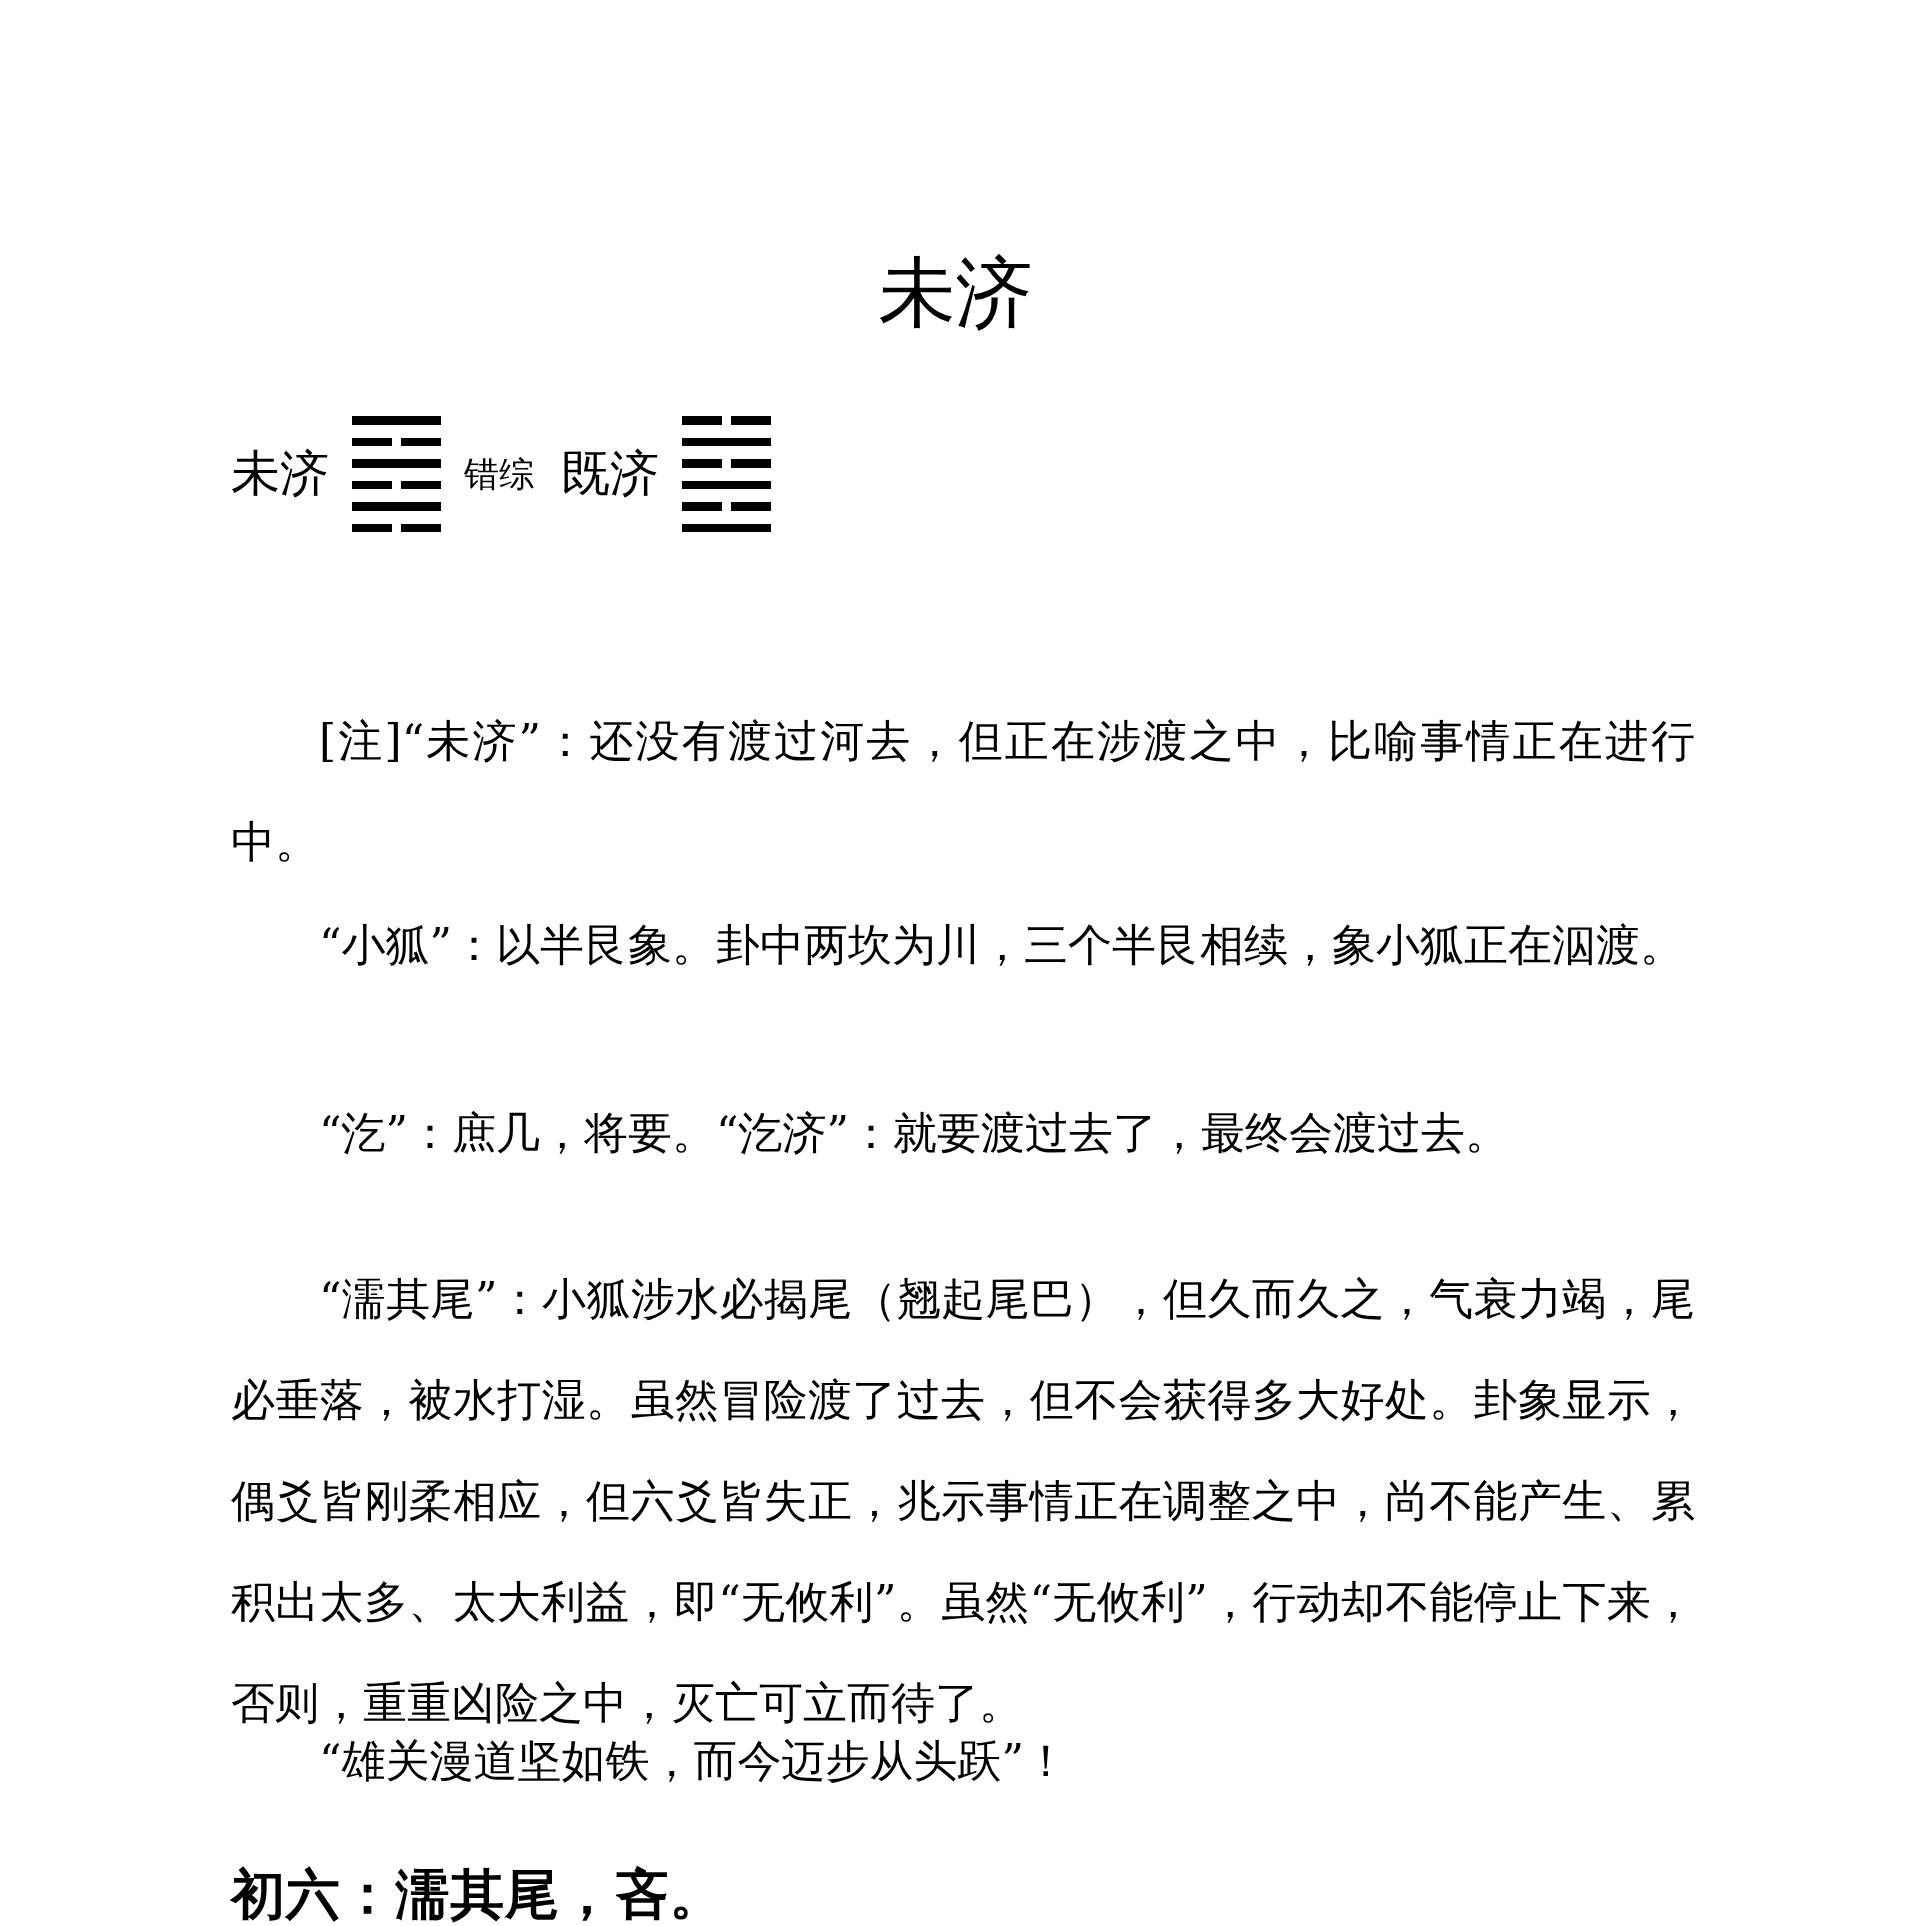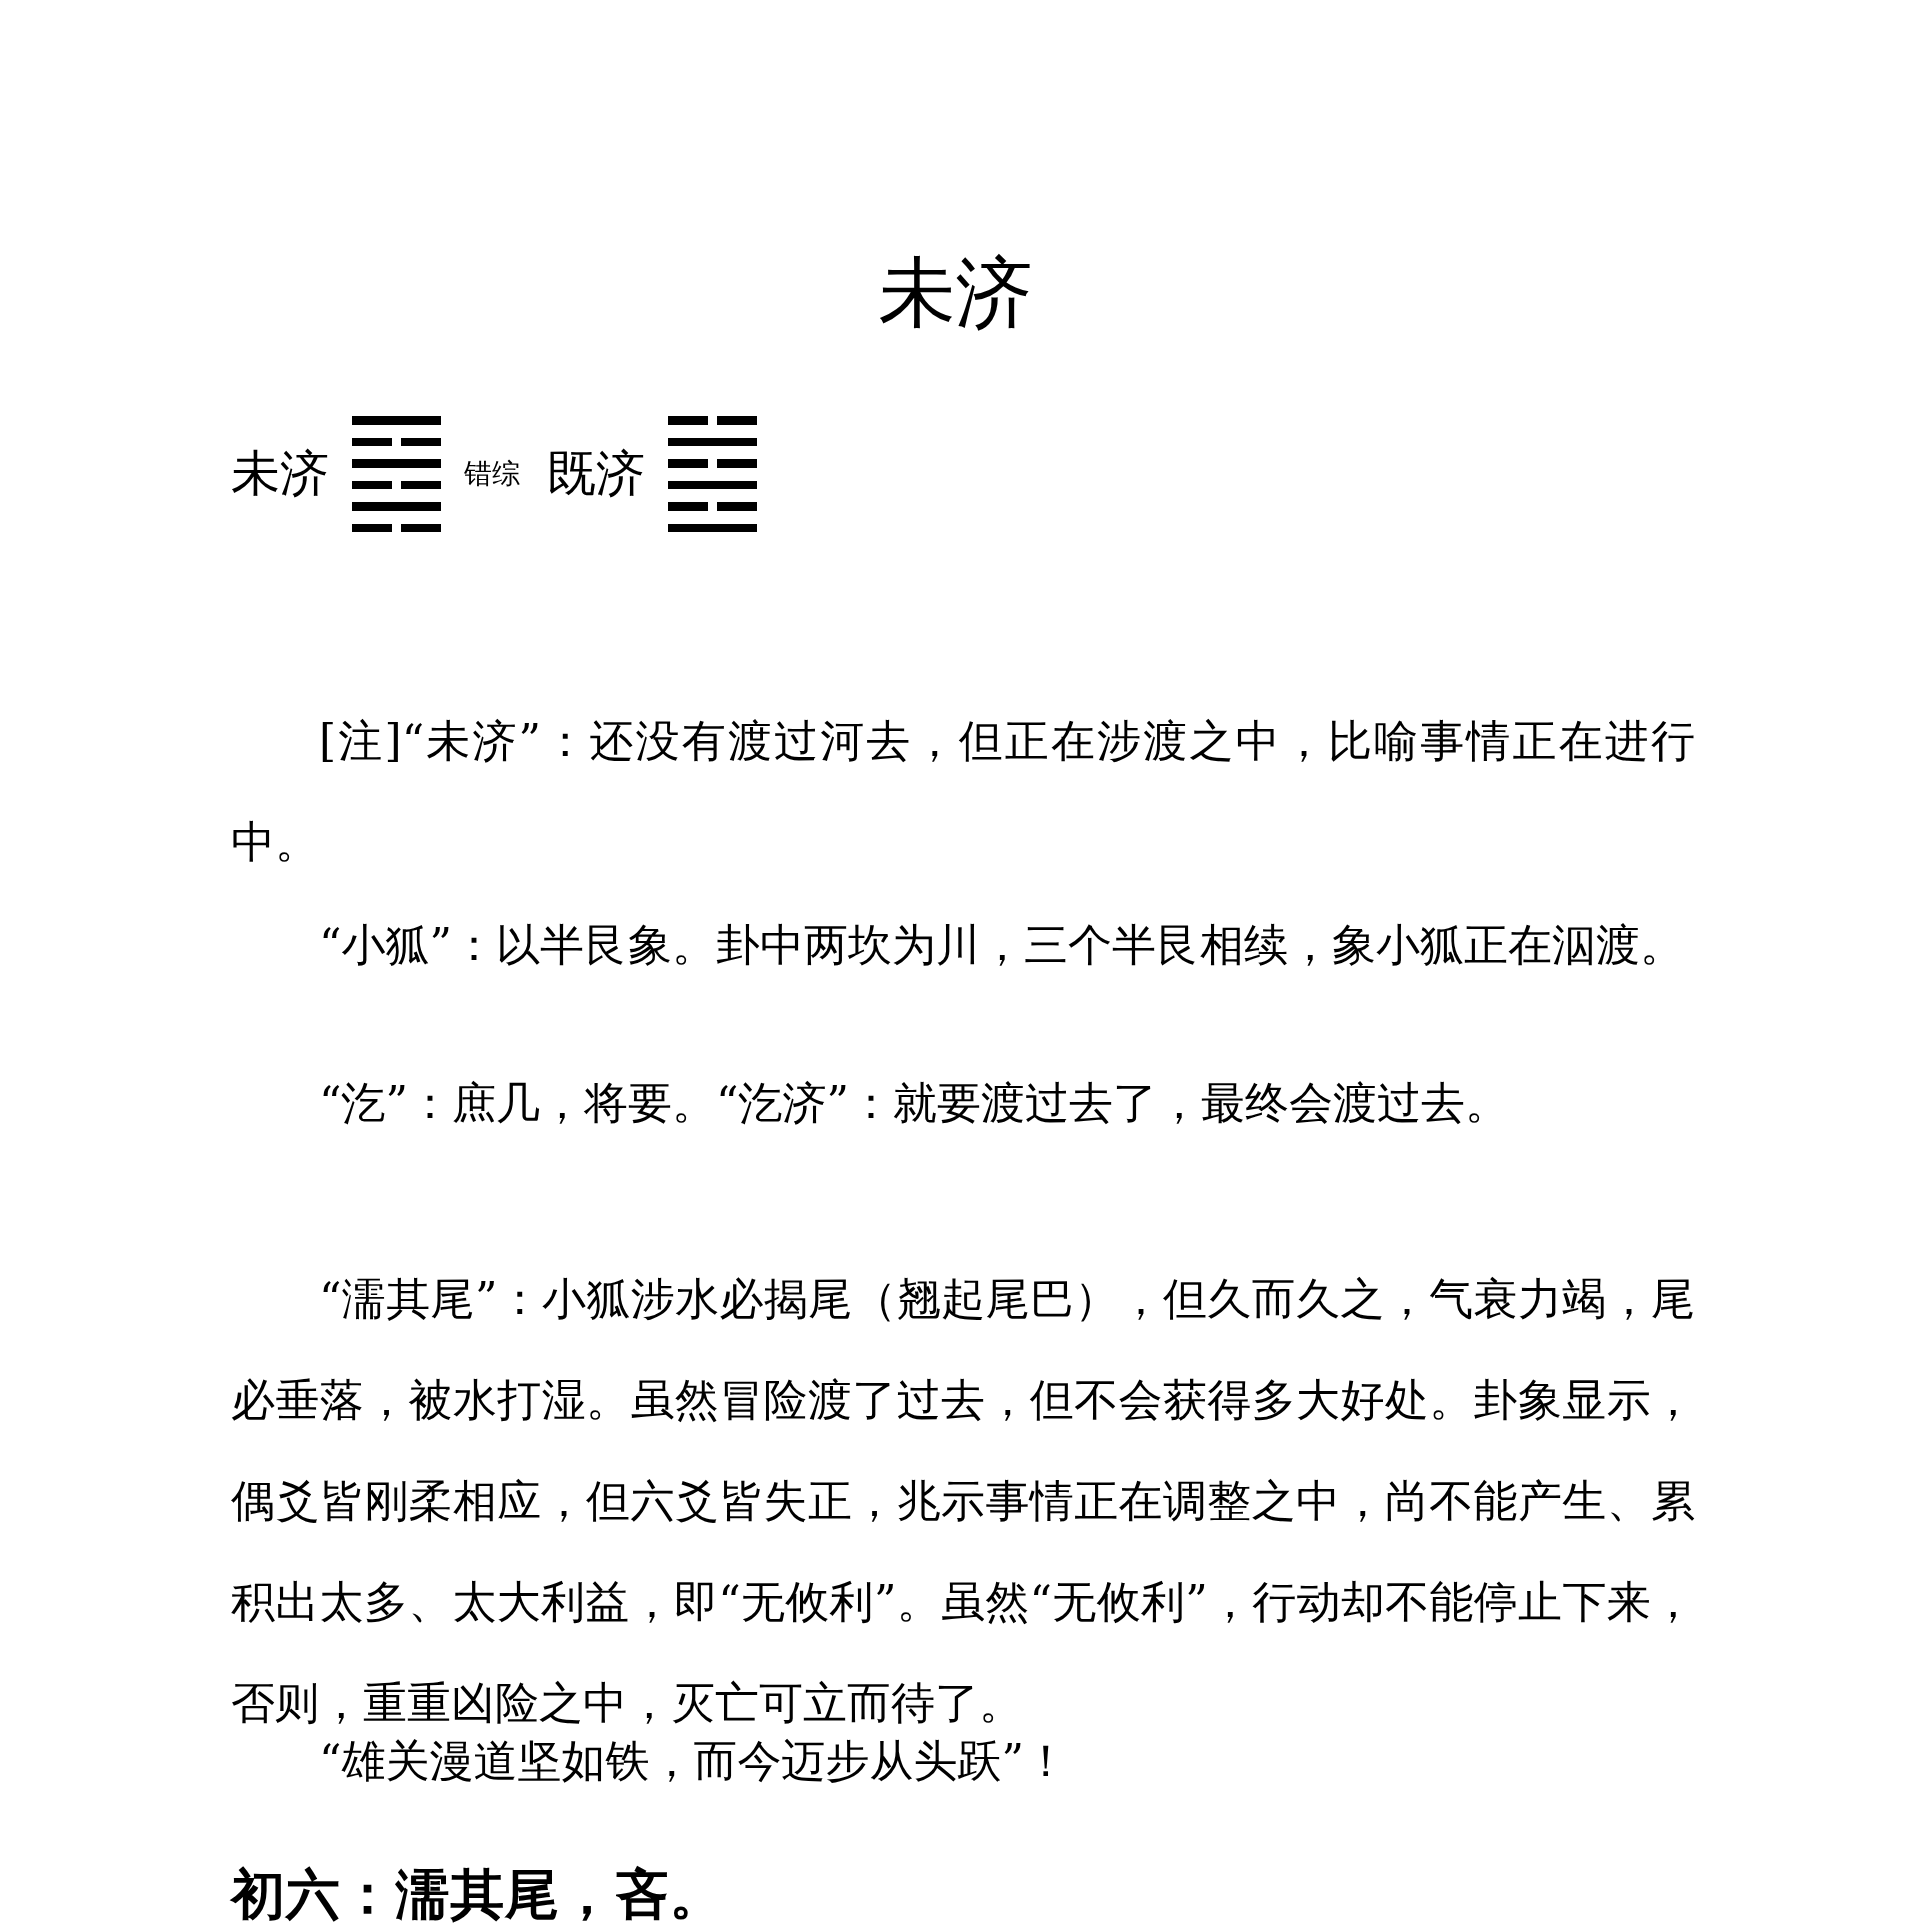--- a/index.html
+++ b/index.html
@@ -4,21 +4,21 @@
 <style>
   html, body { margin: 0; padding: 0; background: #ffffff; }
   body { width: 1911px; height: 2703px; position: relative; overflow: hidden;
          font-family: "DejaVu Serif", "Liberation Serif", serif; color: #000; }
   .page { position: absolute; left: 0; top: 0; width: 1911px; height: 2703px; }
   .title { position: absolute; top: 247px; left: 0; width: 1911px; text-align: center;
            font-size: 77px; line-height: 92px; font-weight: normal; }
   .hexline { position: absolute; top: 416px; left: 231px; height: 116px;
              display: flex; align-items: center; font-size: 49px; }
   .hexline .lbl { margin-right: 23px; }
-  .hexline .small { font-size: 28px; margin-right: 27px; }
+  .hexline .small { font-size: 35px; margin-right: 27px; }
   .hex { display: flex; flex-direction: column; justify-content: space-between;
          width: 89px; height: 116px; margin-right: 23px; }
   .yao { height: 8.5px; display: flex; justify-content: space-between; }
   .yao .seg { background: #000; height: 8.5px; }
   .yao.yang .seg { width: 89px; }
   .yao.yin .seg { width: 40px; }
   .heading { position: absolute; left: 231px; font-size: 54px; font-weight: bold;
              font-family: "DejaVu Sans", "Liberation Sans", sans-serif; line-height: 65px;
              letter-spacing: 0.8px; }
   .para { position: absolute; left: 231px; width: 1464px; font-size: 44px;
@@ -80,20 +80,20 @@
         </div>
         <div class="yao yang">
           <span class="seg"></span>
         </div>
       </div>
   </div>
 
 
   <div class="para" style="top:894px;"><span class="indent"></span><span>“小狐”：以半艮象。卦中两坎为川，三个半艮相续，象小狐正在泅渡。</span></div>
   <div class="para" style="top:690px;"><span class="indent"></span><span>[注]“未济”：还没有渡过河去，但正在涉渡之中，比喻事情正在进行中。</span></div>
-  <div class="para" style="top:1052px;"><span class="indent"></span><span>“汔”：庶几，将要。“汔济”：就要渡过去了，最终会渡过去。</span></div>
+  <div class="para" style="top:1082px;"><span class="indent"></span><span>“汔”：庶几，将要。“汔济”：就要渡过去了，最终会渡过去。</span></div>
   <div class="para" style="top:1248px;"><span class="indent"></span><span>“濡其尾”：小狐涉水必揭尾（翘起尾巴），但久而久之，气衰力竭，尾必垂落，被水打湿。虽然冒险渡了过去，但不会获得多大好处。卦象显示，偶爻皆刚柔相应，但六爻皆失正，兆示事情正在调整之中，尚不能产生、累积出太多、太大利益，即“无攸利”。虽然“无攸利”，行动却不能停止下来，否则，重重凶险之中，灭亡可立而待了。</span></div>
   <div class="para" style="top:1710px;"><span class="indent"></span><span>“雄关漫道坚如铁，而今迈步从头跃”！</span></div>
 
   <div class="heading" style="top:1845px;margin-top:17px;">初六：濡其尾，吝。</div>
 
 </div>
 
 
 </body></html>

